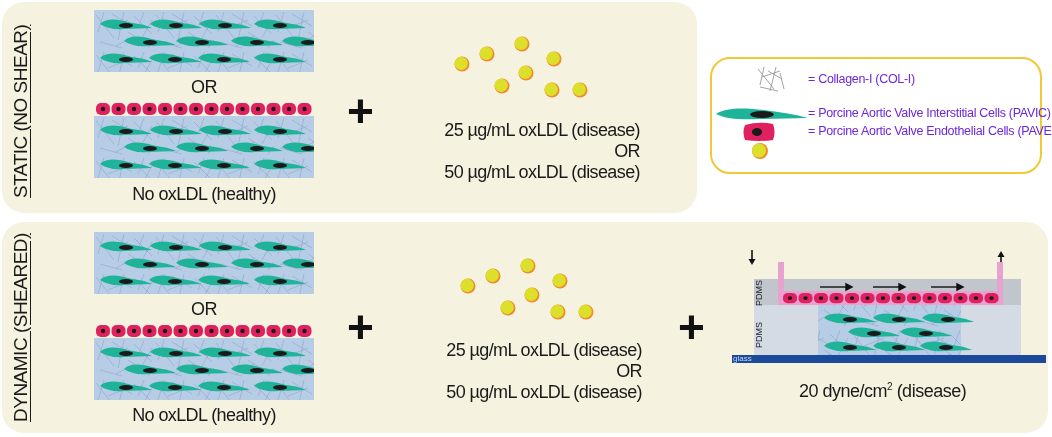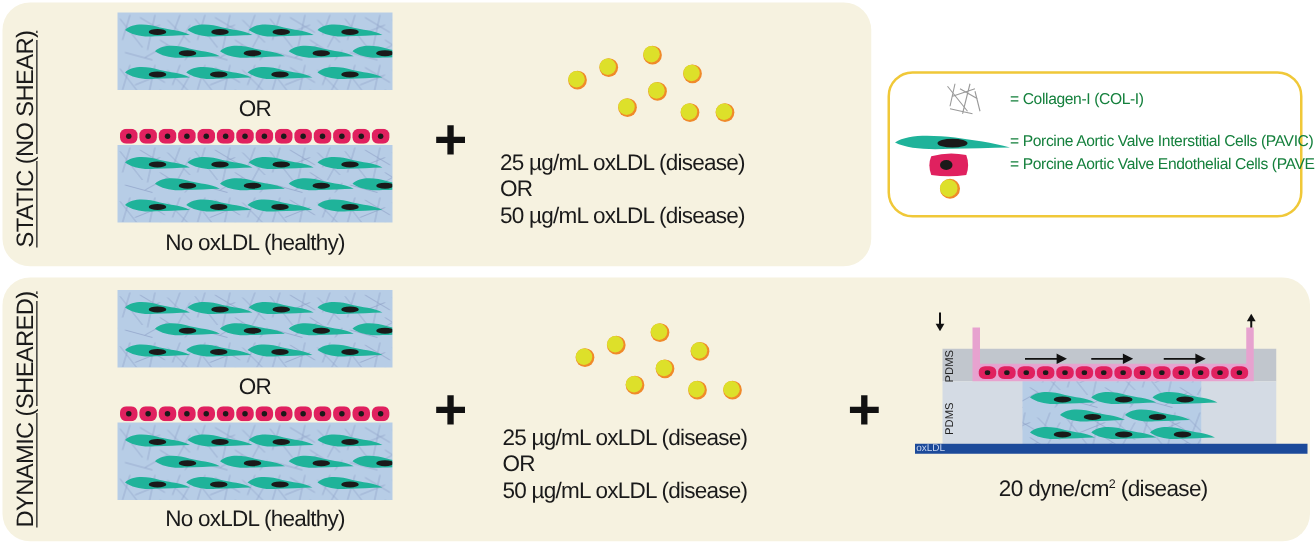--- a/index.html
+++ b/index.html
@@ -9,27 +9,27 @@
   .side-label { position:absolute; transform:rotate(-90deg); transform-origin:left top;
                 font-size:19px; text-decoration:underline; text-underline-offset:3px;
                 white-space:nowrap; letter-spacing:-0.5px; color:#1a1a1a; }
   .gel { position:absolute; width:220px; background:#b7cde6; overflow:hidden; }
   .gel svg { position:absolute; left:0; top:0; }
   .endo-row { position:absolute; width:220px; height:12px; }
   .caption { position:absolute; font-size:18px; text-align:center; white-space:nowrap;
              letter-spacing:-0.6px; color:#1a1a1a; }
   .plus { position:absolute; font-size:46px; font-weight:bold; line-height:1; color:#111; }
   .dots { position:absolute; }
-  .conc { position:absolute; font-size:18px; line-height:21px; text-align:left;
+  .conc { position:absolute; font-size:18px; line-height:21px; text-align:right;
           white-space:nowrap; letter-spacing:-0.6px; width:240px; }
   .legend { position:absolute; left:710px; top:57px; width:328px; height:113px;
             border:2px solid #f0c838; border-radius:20px; background:#ffffff; }
   .legend-item { position:absolute; left:0; width:100%; height:18px; }
   .legend-text { position:absolute; left:96px; font-size:12.5px; letter-spacing:-0.3px;
-                 white-space:nowrap; color:#15803d; top:1px; }
+                 white-space:nowrap; color:#6d28d9; top:1px; }
   .legend-icon { position:absolute; }
   .device { position:absolute; }
   .shear-label { position:absolute; font-size:18px; white-space:nowrap; letter-spacing:-0.5px; }
 </style>
 </head>
 <body>
 
 <svg width="0" height="0" style="position:absolute">
   <defs>
     <pattern id="collagen" width="60" height="40" patternUnits="userSpaceOnUse">
@@ -233,17 +233,17 @@
       <line x1="143" y1="39" x2="171" y2="39"></line>
         <path d="M169 36 L175 39 L169 42 Z"></path>
       <line x1="201" y1="39" x2="229" y2="39"></line>
         <path d="M227 36 L233 39 L227 42 Z"></path>
     </g>
 
     <rect x="2" y="107" width="314" height="8" fill="#1c4a9a"></rect>
   </svg>
   <div style="position:absolute;left:752px;top:84px;font-size:9px;transform:rotate(-90deg);transform-origin:left top;color:#222;">PDMS</div>
   <div style="position:absolute;left:752px;top:126px;font-size:9px;transform:rotate(-90deg);transform-origin:left top;color:#222;">PDMS</div>
-  <div style="position:absolute;left:731px;top:132px;font-size:8px;color:#c8d6f0;line-height:9px;">oxLDL</div>
+  <div style="position:absolute;left:731px;top:132px;font-size:8px;color:#c8d6f0;line-height:9px;">glass</div>
   <div class="shear-label" style="left:797px;top:147px;margin-top:12px;">
     <span>20 dyne/cm</span><sup style="font-size:10px;">2</sup><span> (disease)</span>
   </div>
 </div>
 
 </body></html>

